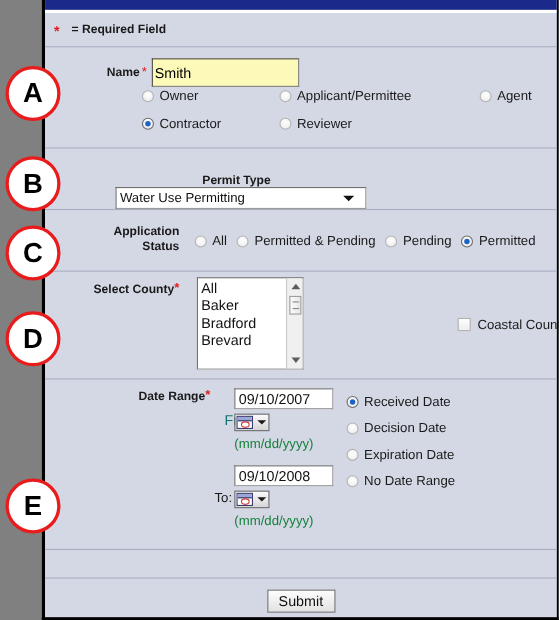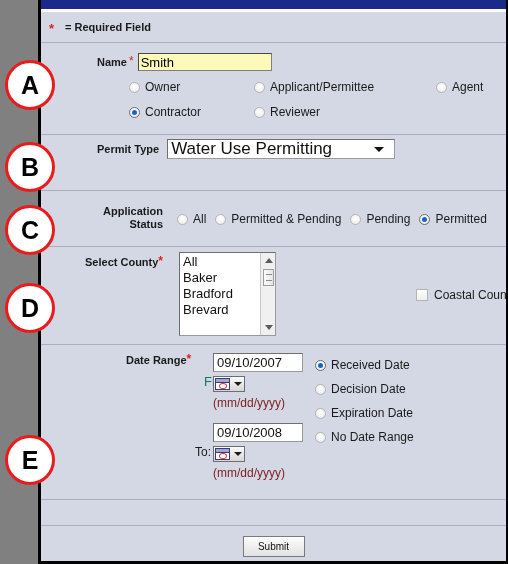--- a/index.html
+++ b/index.html
@@ -100,21 +100,21 @@
   #name-row {
     position: absolute;
     left: 56px;
     top: 10px;
     display: flex;
     align-items: center;
   }
   #name-label { margin-right: 2px; }
   #name-input {
     width: 134px;
-    height: 18px;
+    height: 26px;
     margin-left: 4px;
     background: #fdf9b8;
     border: 1px solid #7f7f7f;
     border-top-color: #4a4a4a;
     border-left-color: #4a4a4a;
     font-family: "Liberation Sans", sans-serif;
     font-size: 13px;
     color: #000;
     padding: 0 2px;
     box-sizing: border-box;
@@ -161,37 +161,38 @@
   #contractorRow { left: 88px; top: 62px; }
 
   .col1 { width: 125px; }
   .col2 { width: 182px; }
 
   
   #sectB { height: 56px; }
   #permit-row {
     position: absolute;
     left: 56px;
-    top: 4px;
-    display: flex;
-    align-items: center;
+    top: 23px;
+    display: flex;
+    align-items: center;
+    flex-direction: column;
   }
   #permit-select {
     margin-left: 8px;
     width: 228px;
     height: 20px;
     background: #ffffff;
     border: 1px solid #9a9a9a;
     border-top-color: #6f6f6f;
     border-left-color: #6f6f6f;
     box-sizing: border-box;
     display: flex;
     align-items: center;
     position: relative;
-    font-size: 17px;
+    font-size: 12px;
     color: #111;
     padding-left: 3px;
   }
   .caret {
     position: absolute;
     right: 10px;
     top: 50%;
     margin-top: -2px;
     width: 0; height: 0;
     border-left: 5px solid transparent;
@@ -406,21 +407,21 @@
   .cal-caret {
     width: 0;height: 0;
     border-left: 4px solid transparent;
     border-right: 4px solid transparent;
     border-top: 4px solid #1a1a1a;
     margin-left: 4px;
   }
   .hint {
     position: absolute;
     font-size: 12px;
-    color: #7f1d1d;
+    color: #15803d;
   }
   #from-hint { left: 172px; top: 51px; }
   #to-hint   { left: 172px; top: 121px; }
 
   #date-radios {
     position: absolute;
     left: 274px;
     top: 8px;
   }
   #date-radios .rb-item {
@@ -440,21 +441,21 @@
     justify-content: center;
     box-sizing: border-box;
   }
   #submit-btn {
     width: 62px;
     height: 21px;
     background: linear-gradient(to bottom,#fdfdfd,#e2e2e2);
     border: 1px solid #7a7a7a;
     box-sizing: border-box;
     font-family: "Liberation Sans", sans-serif;
-    font-size: 10px;
+    font-size: 13px;
     color: #111;
     line-height: 19px;
     text-align: center;
     padding: 0;
     position: relative;
     top: 3px;
   }
 
   
   .bubble {

